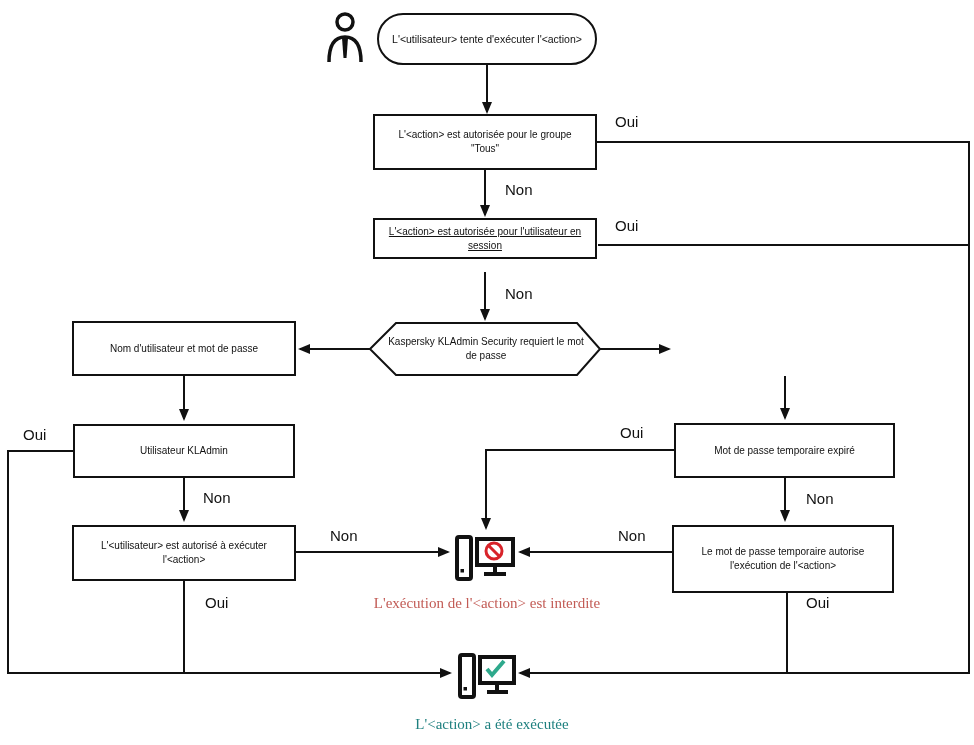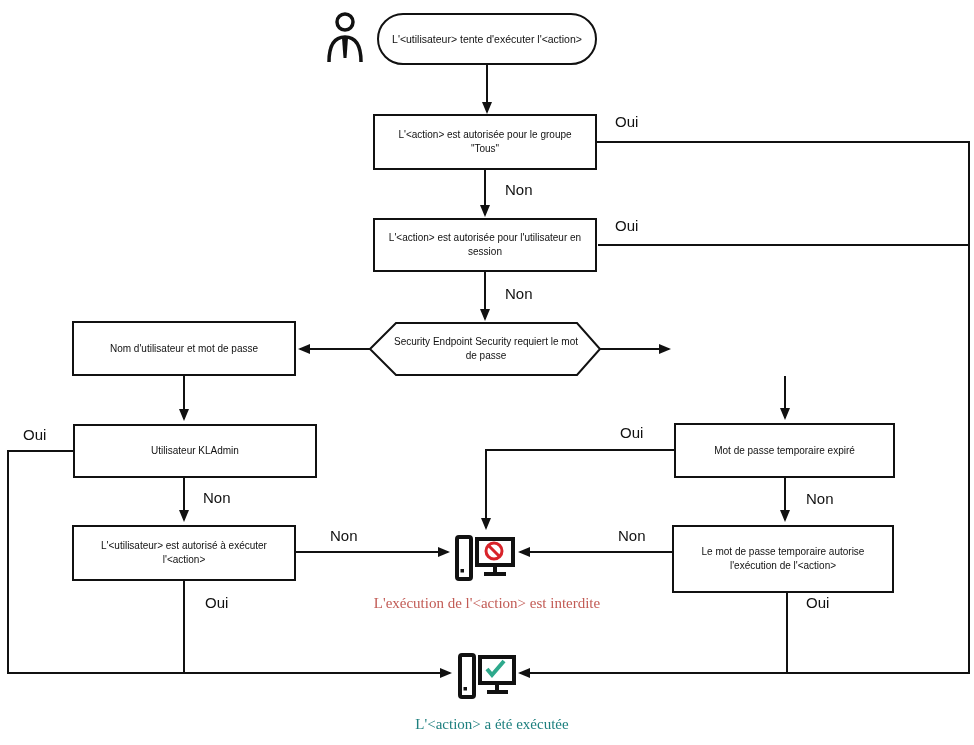--- a/index.html
+++ b/index.html
@@ -84,28 +84,28 @@
       <line x1="497" y1="685" x2="497" y2="690" stroke="#111" stroke-width="4"></line>
       <line x1="487" y1="692" x2="508" y2="692" stroke="#111" stroke-width="4"></line>
       <polyline points="487,669 492,675 504,661" fill="none" stroke-width="4" stroke="#2ea98c"></polyline>
     </g>
   </svg>
 
   <div class="node stadium" style="left:377px;top:13px;width:220px;height:52px;">L'&lt;utilisateur&gt; tente d'exécuter l'&lt;action&gt;</div>
 
   <div class="node" style="left:373px;top:114px;width:224px;height:56px;">L'&lt;action&gt; est autorisée pour le groupe "Tous"</div>
 
-  <div class="node" style="left:373px;top:218px;width:224px;height:54px;">L'&lt;action&gt; est autorisée pour l'utilisateur en session</div>
+  <div class="node" style="left:373px;top:218px;width:224px;height:41px;text-decoration:underline;">L'&lt;action&gt; est autorisée pour l'utilisateur en session</div>
 
-  <div class="hexlabel" style="left:388px;top:328px;width:196px;height:42px;">Security Endpoint Security requiert le mot de passe</div>
+  <div class="hexlabel" style="left:388px;top:328px;width:196px;height:42px;">Kaspersky KLAdmin Security requiert le mot de passe</div>
 
   <div class="node" style="left:72px;top:321px;width:224px;height:55px;">Nom d'utilisateur et mot de passe</div>
 
 
-  <div class="node" style="left:73px;top:424px;width:244px;height:54px;">Utilisateur KLAdmin</div>
+  <div class="node" style="left:73px;top:424px;width:222px;height:54px;">Utilisateur KLAdmin</div>
 
   <div class="node" style="left:674px;top:423px;width:221px;height:55px;">Mot de passe temporaire expiré</div>
 
   <div class="node" style="left:72px;top:525px;width:224px;height:56px;">L'&lt;utilisateur&gt; est autorisé à exécuter l'&lt;action&gt;</div>
 
   <div class="node" style="left:672px;top:525px;width:222px;height:68px;">Le mot de passe temporaire autorise l'exécution de l'&lt;action&gt;</div>
 
   <div class="edgelabel" style="left:615px;top:113px;">Oui</div>
   <div class="edgelabel" style="left:505px;top:181px;">Non</div>
   <div class="edgelabel" style="left:615px;top:217px;">Oui</div>

